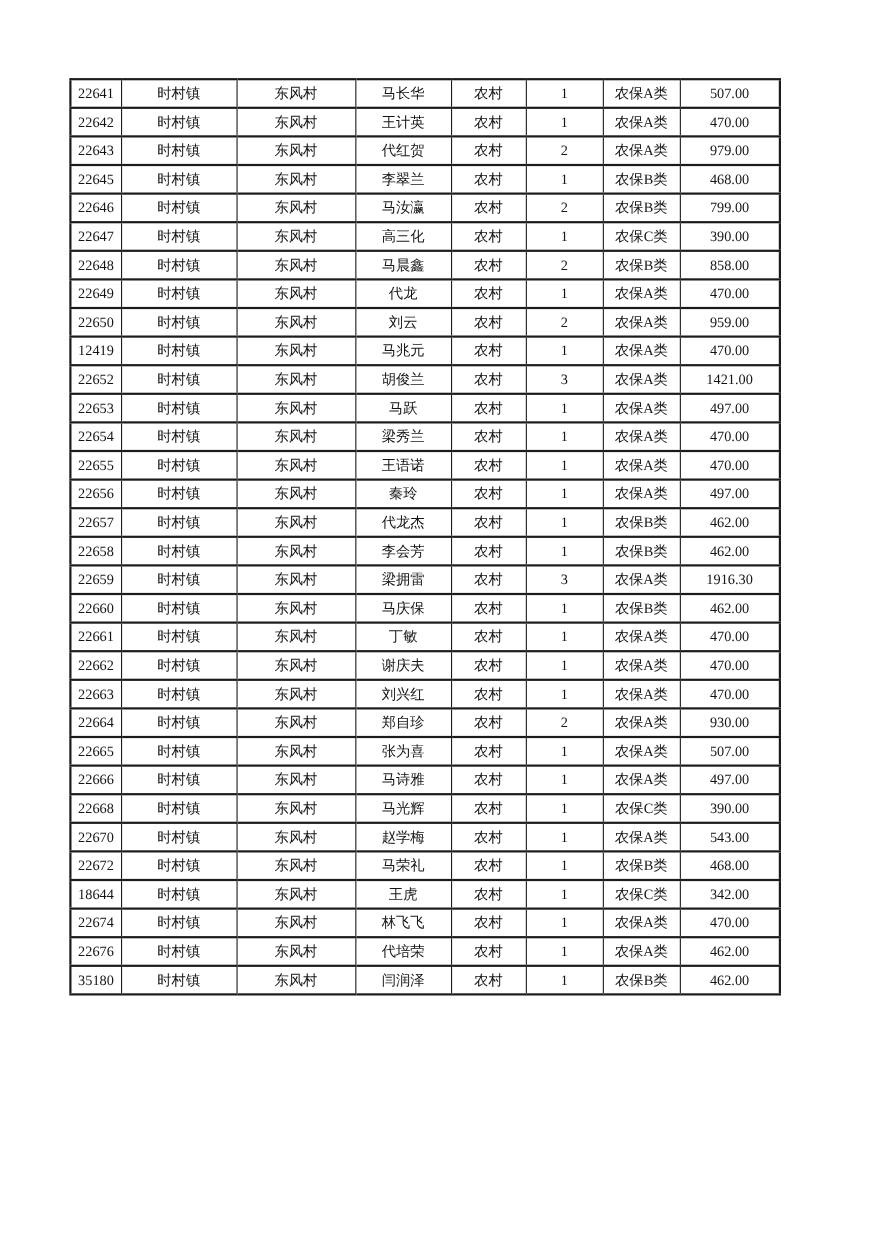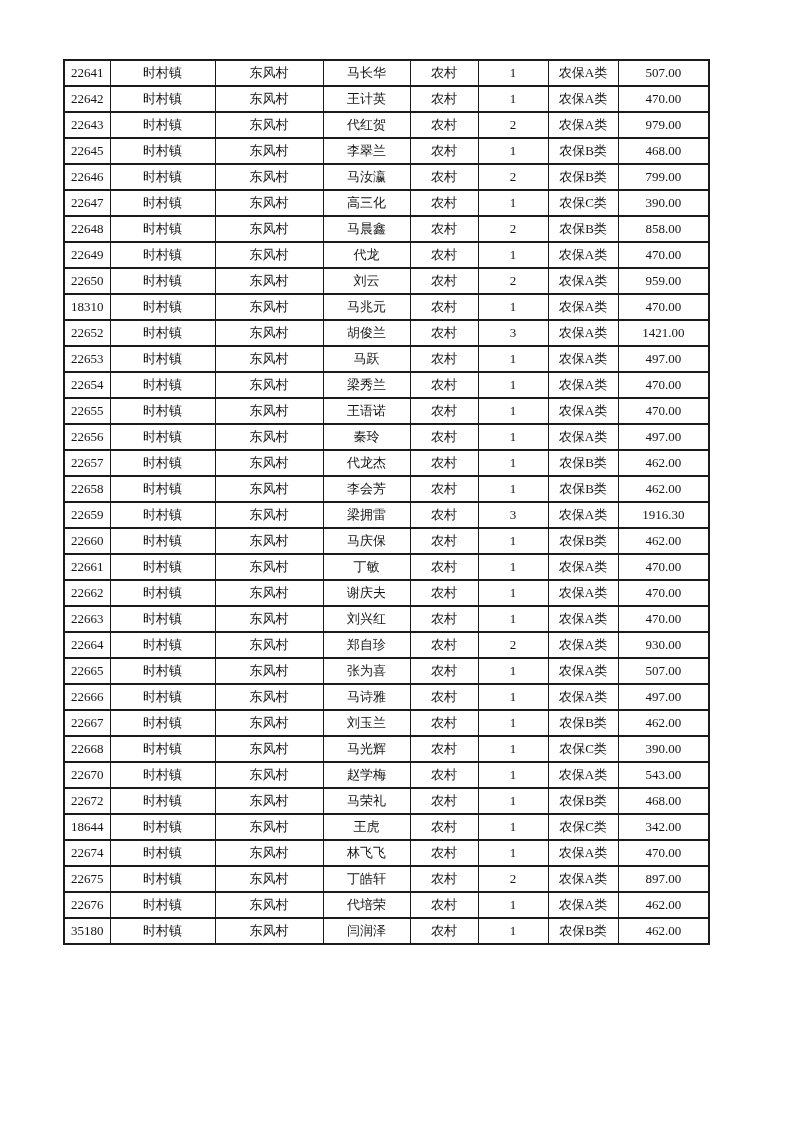--- a/index.html
+++ b/index.html
@@ -10,21 +10,21 @@
   .page {
     position: relative;
     width: 794px;
     height: 1122px;
     background: #ffffff;
     overflow: hidden;
   }
   table.grid {
     position: absolute;
     left: 63px;
-    top: 59px;
+    top: 71px;
     width: 645px;
     border-collapse: collapse;
     table-layout: fixed;
     border: 2px solid #1b1b1b;
   }
   table.grid td {
     border-left: 1px solid #1b1b1b;
     border-right: 1px solid #1b1b1b;
     border-top: 2px solid #1b1b1b;
     border-bottom: 2px solid #1b1b1b;
@@ -139,21 +139,21 @@
           <td>22650</td>
           <td>时村镇</td>
           <td>东风村</td>
           <td>刘云</td>
           <td>农村</td>
           <td>2</td>
           <td>农保A类</td>
           <td>959.00</td>
         </tr>
         <tr>
-          <td>18310</td>
+          <td>12419</td>
           <td>时村镇</td>
           <td>东风村</td>
           <td>马兆元</td>
           <td>农村</td>
           <td>1</td>
           <td>农保A类</td>
           <td>470.00</td>
         </tr>
         <tr>
           <td>22652</td>
@@ -297,30 +297,20 @@
         </tr>
         <tr>
           <td>22666</td>
           <td>时村镇</td>
           <td>东风村</td>
           <td>马诗雅</td>
           <td>农村</td>
           <td>1</td>
           <td>农保A类</td>
           <td>497.00</td>
-        </tr>
-        <tr>
-          <td>22667</td>
-          <td>时村镇</td>
-          <td>东风村</td>
-          <td>刘玉兰</td>
-          <td>农村</td>
-          <td>1</td>
-          <td>农保B类</td>
-          <td>462.00</td>
         </tr>
         <tr>
           <td>22668</td>
           <td>时村镇</td>
           <td>东风村</td>
           <td>马光辉</td>
           <td>农村</td>
           <td>1</td>
           <td>农保C类</td>
           <td>390.00</td>
@@ -357,30 +347,20 @@
         </tr>
         <tr>
           <td>22674</td>
           <td>时村镇</td>
           <td>东风村</td>
           <td>林飞飞</td>
           <td>农村</td>
           <td>1</td>
           <td>农保A类</td>
           <td>470.00</td>
-        </tr>
-        <tr>
-          <td>22675</td>
-          <td>时村镇</td>
-          <td>东风村</td>
-          <td>丁皓轩</td>
-          <td>农村</td>
-          <td>2</td>
-          <td>农保A类</td>
-          <td>897.00</td>
         </tr>
         <tr>
           <td>22676</td>
           <td>时村镇</td>
           <td>东风村</td>
           <td>代培荣</td>
           <td>农村</td>
           <td>1</td>
           <td>农保A类</td>
           <td>462.00</td>

